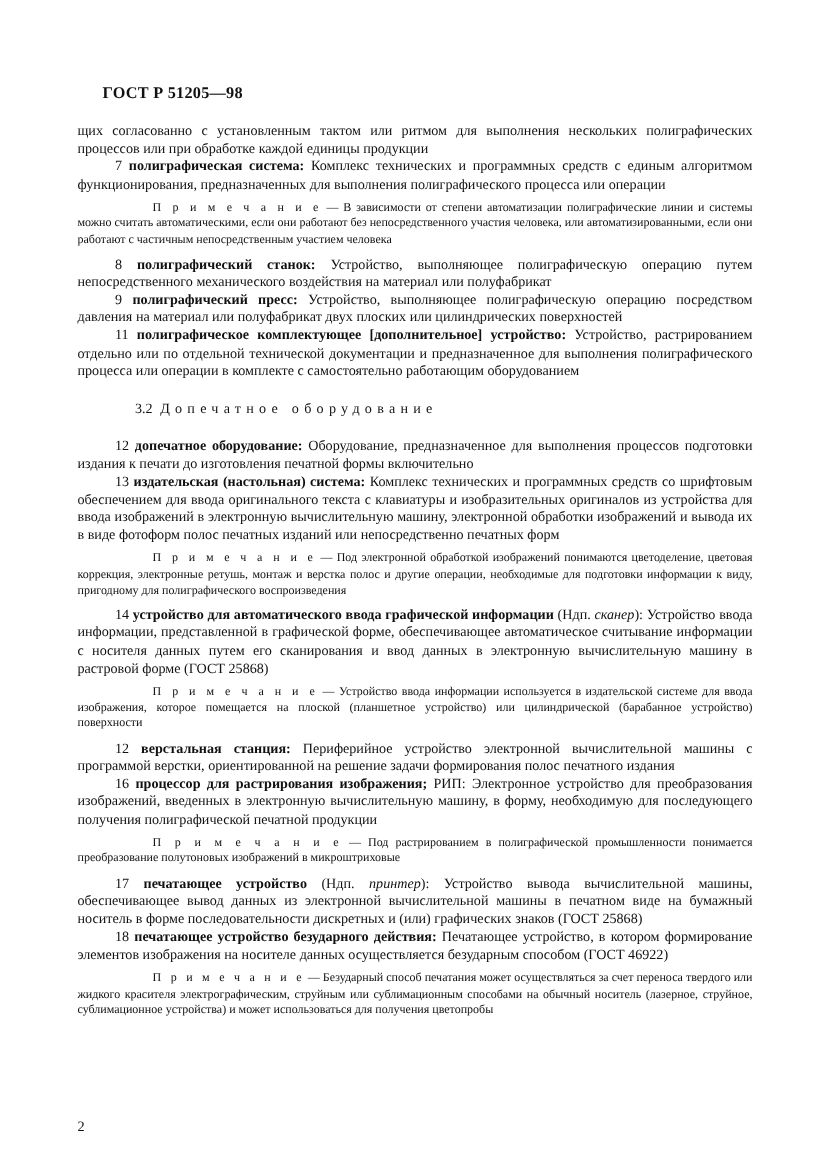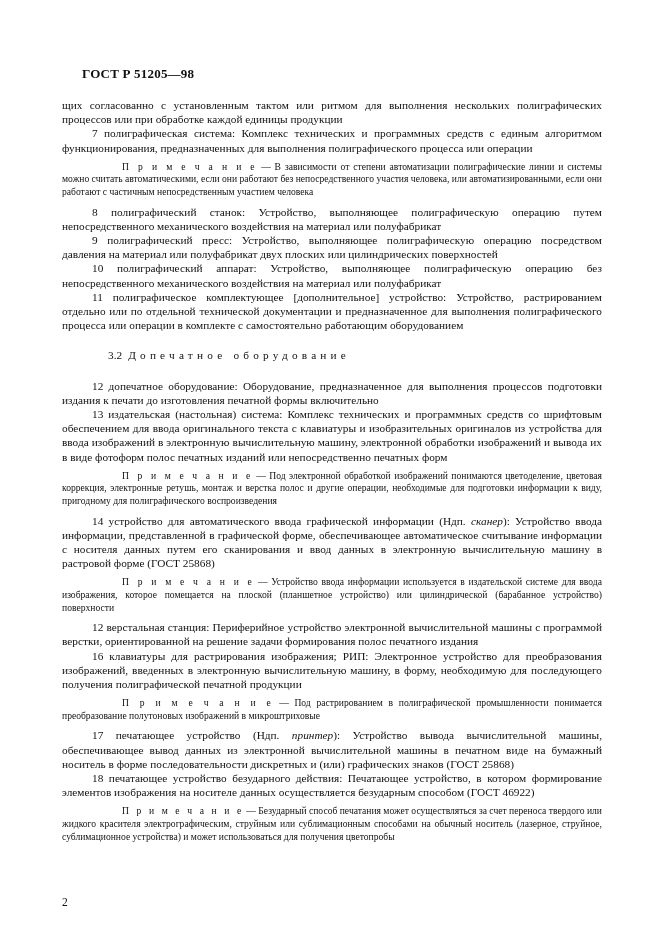--- a/index.html
+++ b/index.html
@@ -4,21 +4,21 @@
 <style>
   html, body { margin: 0; padding: 0; background: #ffffff; }
   body { width: 661px; height: 936px; position: relative; overflow: hidden;
          font-family: "Liberation Serif", "DejaVu Serif", serif; color: #111; }
   .header { position: absolute; left: 62px; top: 66px; font-weight: bold; font-size: 13px; letter-spacing: 0.2px; margin-left: 20px; }
   .content { position: absolute; left: 62px; top: 98px; width: 540px; }
   .p { font-size: 11.3px; line-height: 14.2px; text-align: justify; margin: 0; }
   .p.indent { text-indent: 30px; }
   .note { font-size: 9.6px; line-height: 12.6px; text-align: justify; margin: 6px 0 6px 0; text-indent: 30px; }
   .note .nlabel { letter-spacing: 2.6px; margin-left: 30px; }
-  .term { font-weight: normal; }
+  .term { font-weight: bold; }
   .section { font-size: 11.3px; line-height: 14.2px; margin: 16px; text-indent: 30px; }
   .section .stitle { letter-spacing: 4.2px; margin-left: 6px; }
   .it { font-style: italic; margin-top: 12px; }
   .pagenum { position: absolute; left: 62px; top: 896px; font-size: 11.5px; }
 </style>
 </head>
 <body>
 
 <div class="header">ГОСТ Р 51205—98</div>
 
@@ -36,24 +36,20 @@
   <p class="p indent">
     <span>8</span>
     <span class="term">полиграфический станок:</span><span> Устройство, выполняющее полиграфическую операцию путем непосредственного механического воздействия на материал или полуфабрикат</span>
   </p>
 
   <p class="p indent">
     <span>9</span>
     <span class="term">полиграфический пресс:</span><span> Устройство, выполняющее полиграфическую операцию посредством давления на материал или полуфабрикат двух плоских или цилиндрических поверхностей</span>
   </p>
 
-  <p class="p indent">
-    <span>10</span>
-    <span class="term">полиграфический аппарат:</span><span> Устройство, выполняющее полиграфическую операцию без непосредственного механического воздействия на материал или полуфабрикат</span>
-  </p>
 
   <p class="p indent">
     <span>11</span>
     <span class="term">полиграфическое комплектующее [дополнительное] устройство:</span><span> Устройство, растрированием отдельно или по отдельной технической документации и предназначенное для выполнения полиграфического процесса или операции в комплекте с самостоятельно работающим оборудованием</span>
   </p>
 
   <p class="section">
     <span>3.2</span><span class="stitle">Допечатное оборудование</span>
   </p>
 
@@ -76,21 +72,21 @@
 
   <p class="note"><span class="nlabel">П р и м е ч а н и е</span><span> — Устройство ввода информации используется в издательской системе для ввода изображения, которое помещается на плоской (планшетное устройство) или цилиндрической (барабанное устройство) поверхности</span></p>
 
   <p class="p indent">
     <span>12</span>
     <span class="term">верстальная станция:</span><span> Периферийное устройство электронной вычислительной машины с программой верстки, ориентированной на решение задачи формирования полос печатного издания</span>
   </p>
 
   <p class="p indent">
     <span>16</span>
-    <span class="term">клавиатуры для растрирования изображения;</span><span> РИП: Электронное устройство для преобразования изображений, введенных в электронную вычислительную машину, в форму, необходимую для последующего получения полиграфической печатной продукции</span>
+    <span class="term">процессор для растрирования изображения;</span><span> РИП: Электронное устройство для преобразования изображений, введенных в электронную вычислительную машину, в форму, необходимую для последующего получения полиграфической печатной продукции</span>
   </p>
 
   <p class="note"><span class="nlabel">П р и м е ч а н и е</span><span> — Под растрированием в полиграфической промышленности понимается преобразование полутоновых изображений в микроштриховые</span></p>
 
   <p class="p indent">
     <span>17</span>
     <span class="term">печатающее устройство</span><span> (Ндп. </span><span class="it">принтер</span><span>):</span><span> Устройство вывода вычислительной машины, обеспечивающее вывод данных из электронной вычислительной машины в печатном виде на бумажный носитель в форме последовательности дискретных и (или) графических знаков (ГОСТ 25868)</span>
   </p>
 
   <p class="p indent">

